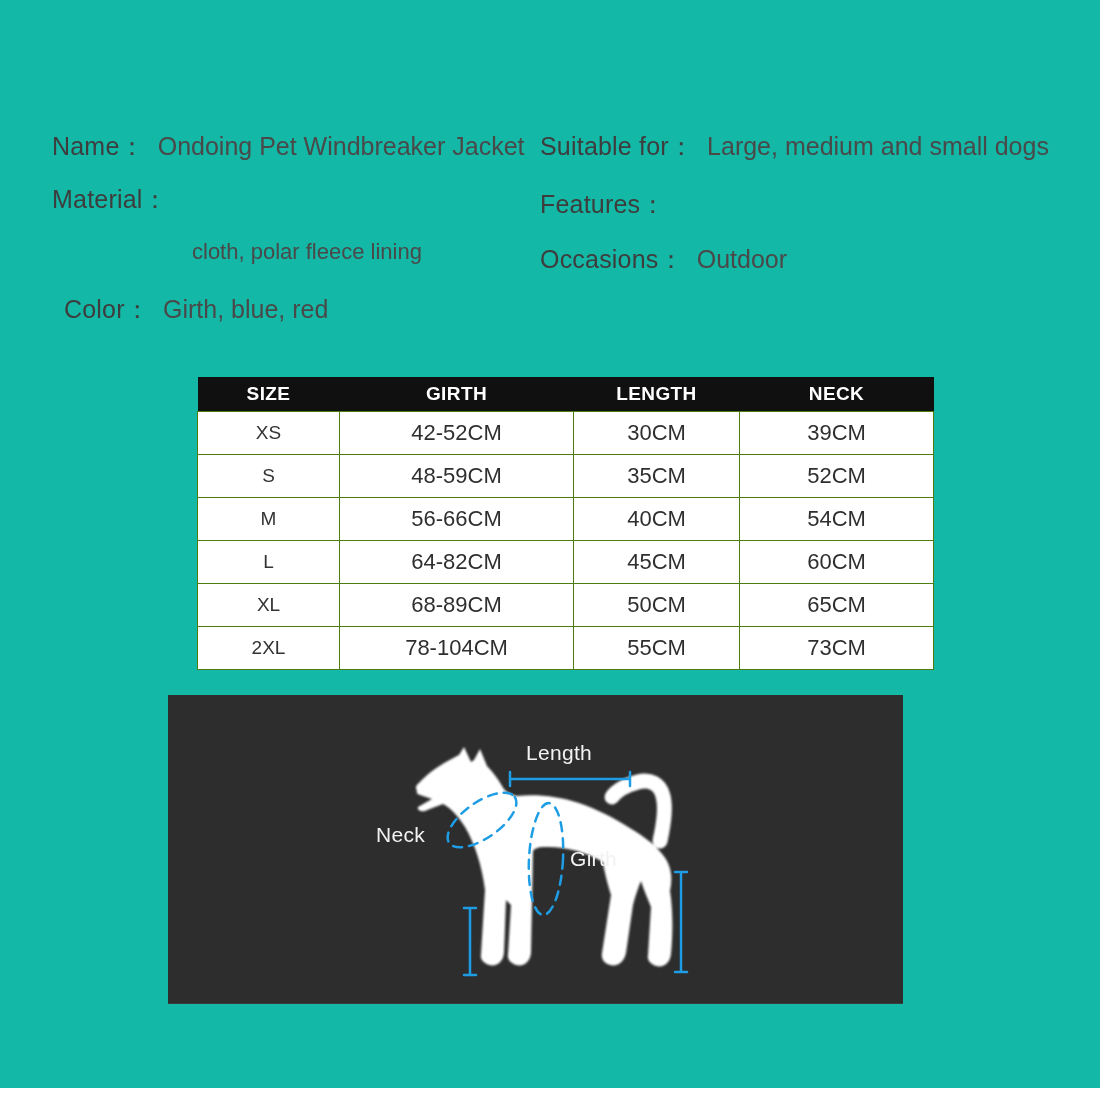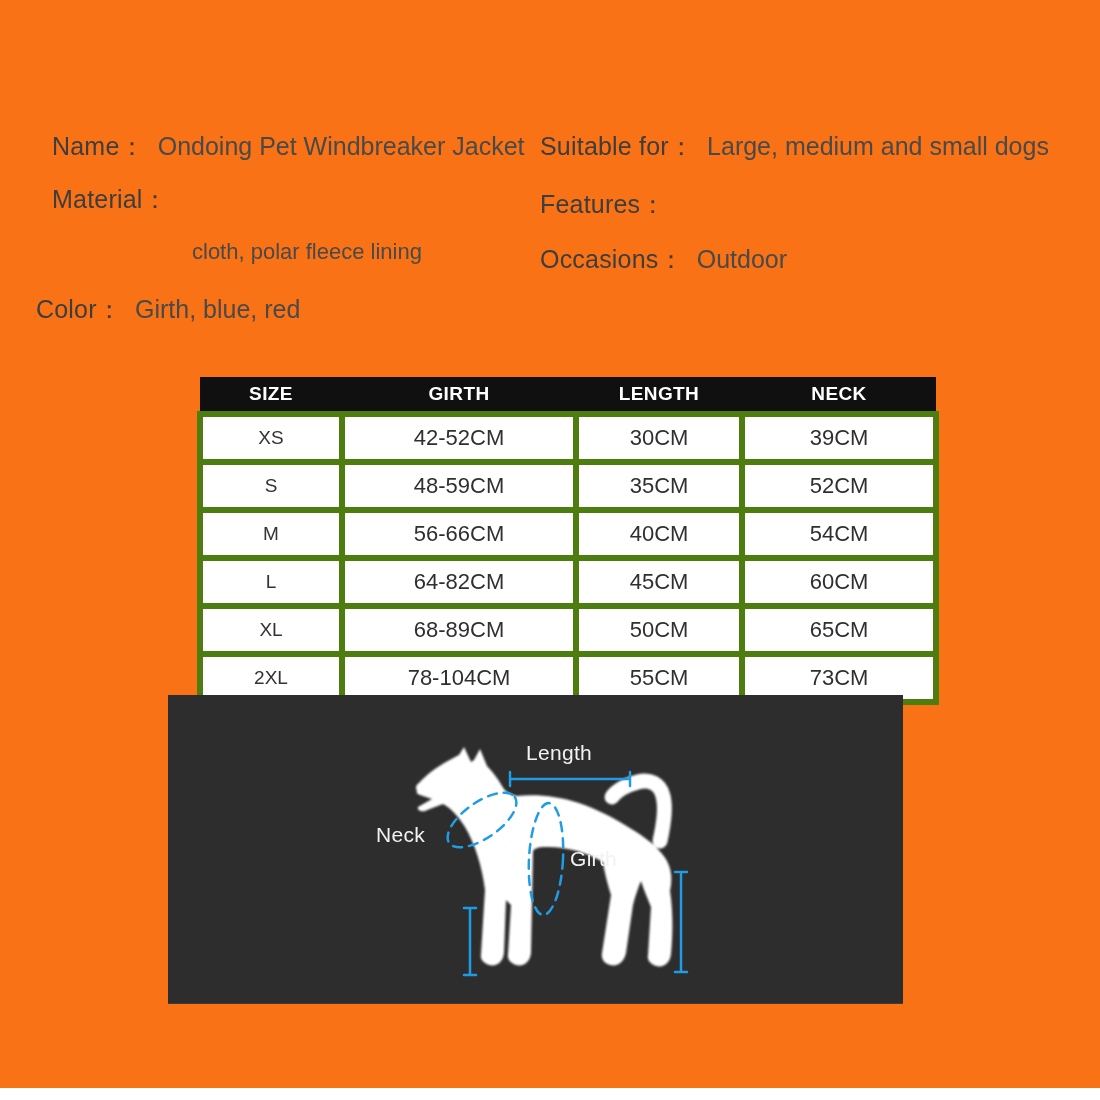--- a/index.html
+++ b/index.html
@@ -1,36 +1,36 @@
 <!DOCTYPE html>
 <html><head>
 <meta charset="utf-8">
 <style>
   html,body{margin:0;padding:0;background:#ffffff;}
   .page{
-    position:relative;width:1100px;height:1088px;background:#f97316;overflow:hidden;
+    position:relative;width:1100px;height:1088px;background:#14b8a6;overflow:hidden;
     font-family:"Liberation Sans","DejaVu Sans",sans-serif;
   }
   
   .info-row{position:absolute;display:flex;align-items:baseline;white-space:nowrap;}
   .lbl{font-size:25px;color:#3d3d3d;letter-spacing:.2px;margin-right:13px;}
   .val{font-size:25px;color:#494949;}
   .val2{position:absolute;font-size:22px;color:#494949;white-space:nowrap;}
   
   .size-table{
     position:absolute;left:162px;top:377px;width:736px;
     border-collapse:collapse;table-layout:fixed;margin-left:35px;
   }
   .size-table thead th{
     background:#101010;color:#ffffff;font-size:19px;font-weight:bold;
     letter-spacing:.4px;height:34px;padding:0;text-align:center;border:none;
   }
   .size-table tbody td{
     height:42px;padding:0;text-align:center;vertical-align:middle;
-    border:6px solid #4d7c0f;background:#ffffff;
+    border:1px solid #4d7c0f;background:#ffffff;
     font-size:22px;color:#2f2f2f;
   }
   .size-table tbody td.col-size{font-size:19px;color:#333333;}
   
   .diagram{
     position:absolute;left:168px;top:695px;width:735px;height:308px;
     background:#2d2d2d;border-bottom:1px solid #3c3c3c;
   }
   .diagram svg{position:absolute;left:0;top:0;}
   .dlabel{
@@ -43,21 +43,21 @@
 <div class="page">
 
   <div class="info-row" style="left:52px;top:130px">
     <span class="lbl">Name：</span>
     <span class="val">Ondoing Pet Windbreaker Jacket</span>
   </div>
   <div class="info-row" style="left:52px;top:183px">
     <span class="lbl">Material：</span>
   </div>
   <div class="val2" style="left:192px;top:239px">cloth, polar fleece lining</div>
-  <div class="info-row" style="left:36px;top:293px">
+  <div class="info-row" style="left:64px;top:293px">
     <span class="lbl">Color：</span>
     <span class="val">Girth, blue, red</span>
   </div>
 
   <div class="info-row" style="left:540px;top:130px">
     <span class="lbl">Suitable for：</span>
     <span class="val">Large, medium and small dogs</span>
   </div>
   <div class="info-row" style="left:540px;top:188px">
     <span class="lbl">Features：</span>

